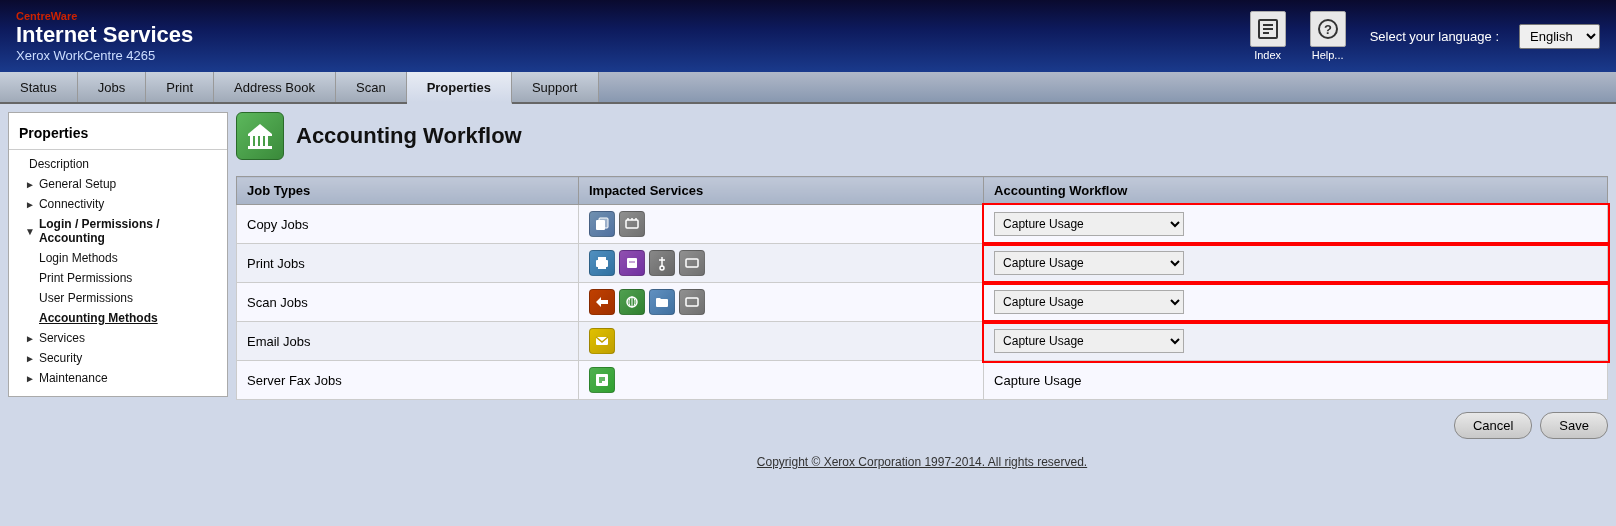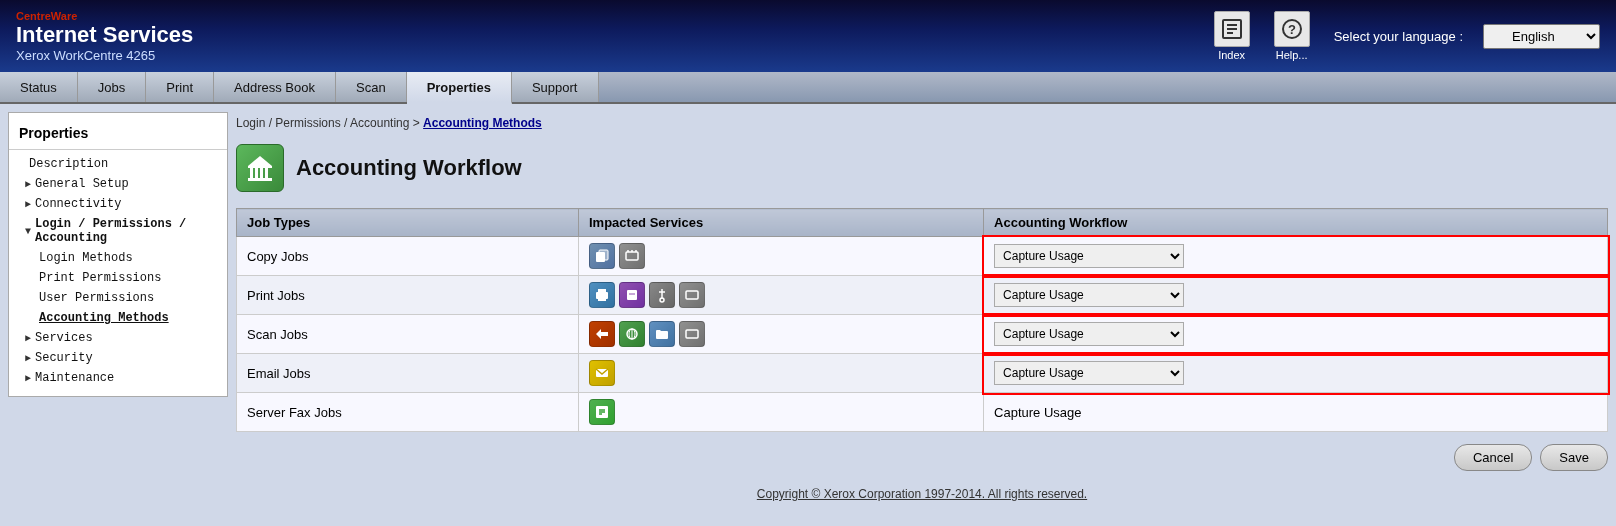--- a/index.html
+++ b/index.html
@@ -19,21 +19,21 @@
     .header-brand .model { color: #ccddff; font-size: 13px; }
     .header-icons { display: flex; align-items: center; gap: 24px; margin-right: 24px; }
     .header-icon-item { display: flex; flex-direction: column; align-items: center; color: #fff; font-size: 11px; cursor: pointer; }
     .header-icon-item .icon-box {
       width: 36px; height: 36px; border: 1px solid #aaa; background: #e8e8e8;
       display: flex; align-items: center; justify-content: center; margin-bottom: 2px;
       border-radius: 2px;
     }
     .header-icon-item .icon-box svg { width: 24px; height: 24px; }
     .lang-select { display: flex; align-items: center; gap: 20px; color: #fff; font-size: 13px; }
-    .lang-select select { padding: 3px 24px; font-size: 13px; border-radius: 2px; }
+    .lang-select select { padding: 3px 6px; font-size: 13px; border-radius: 2px; }
 
     
     .nav-tabs {
       background: linear-gradient(180deg, #b0b8c8 0%, #8898b0 100%);
       display: flex;
       border-bottom: 2px solid #666;
       height: 32px;
     }
     .nav-tab {
       padding: 6px 20px;
@@ -73,21 +73,20 @@
       margin-bottom: 4px;
     }
     .sidebar-item {
       padding: 3px 10px 3px 16px;
       cursor: pointer;
       font-size: 12px;
       color: #111;
       display: flex;
       align-items: center;
       gap: 4px;
-      font-family: Liberation Mono, monospace;
     }
     .sidebar-item.bold { font-weight: bold; }
     .sidebar-item.indent1 { padding-left: 20px; }
     .sidebar-item.indent2 { padding-left: 30px; }
     .sidebar-item.active-item { font-weight: bold; text-decoration: underline; }
     .triangle { font-size: 10px; color: #333; }
 
     
     .content {
       flex: 1;
@@ -291,23 +290,20 @@
       <span class="triangle">►</span>
       <span>Security</span>
     </div>
     <div class="sidebar-item">
       <span class="triangle">►</span>
       <span>Maintenance</span>
     </div>
   </div>
 
   <div class="content">
-    <div class="breadcrumb">
-      <span>Login / Permissions / Accounting &gt; </span><span class="current">Accounting Methods</span>
-    </div>
 
     <div class="page-header">
       <div class="page-icon">
         <svg viewBox="0 0 32 32" fill="white">
 
           <rect x="4" y="14" width="24" height="2"></rect>
           <rect x="4" y="26" width="24" height="3"></rect>
           <rect x="6" y="16" width="3" height="10"></rect>
           <rect x="11" y="16" width="3" height="10"></rect>
           <rect x="16" y="16" width="3" height="10"></rect>

